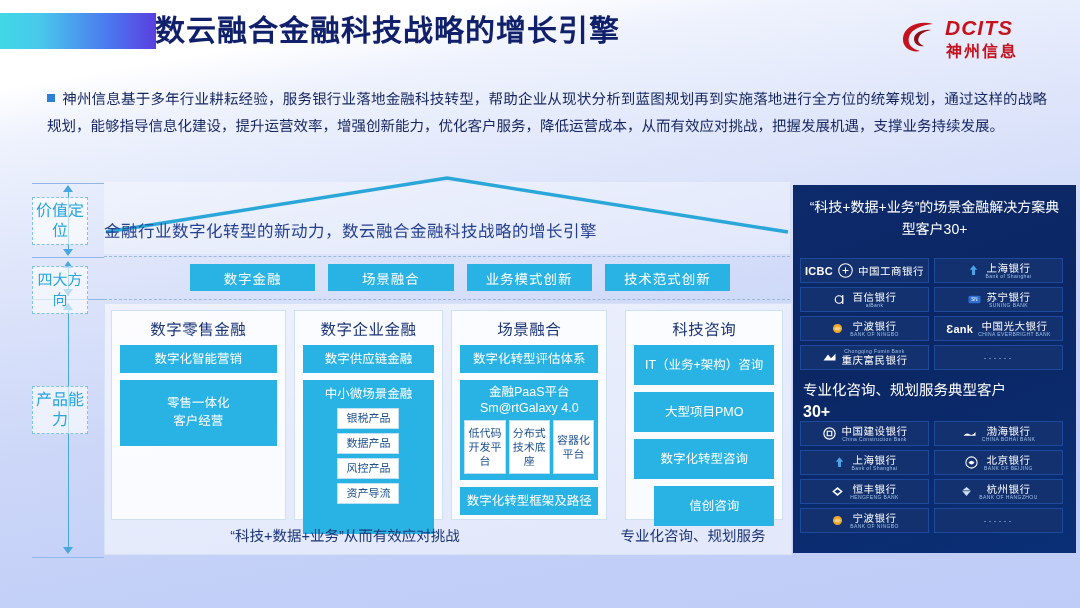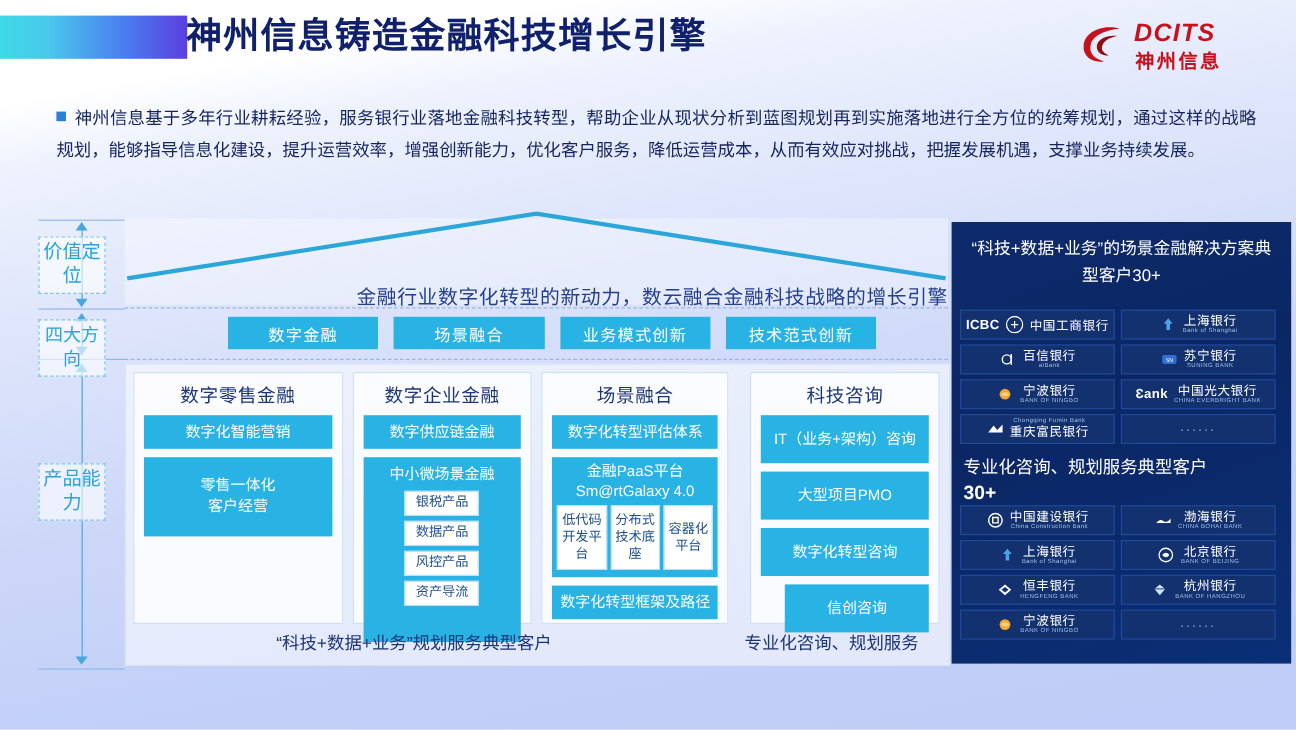--- a/index.html
+++ b/index.html
@@ -66,21 +66,21 @@
   }
   .rail-label.narrow{font-size:15px;}
 
   
   .roof{position:absolute;left:104px;top:176px;width:686px;height:58px;}
   .valuebox{
     position:absolute;left:104px;top:182px;width:686px;height:72px;
     background:rgba(255,255,255,.34);
   }
   .value-text{
-    position:absolute;left:104px;top:234px;width:686px;text-align:right;
+    position:absolute;left:104px;top:218px;width:686px;text-align:left;
     font-size:16.5px;color:#25408f;letter-spacing:.5px;
   }
   .dash{position:absolute;left:104px;width:686px;border-top:1px dashed #9ab8d8;height:0;}
 
   
   .chips{position:absolute;left:190px;top:264px;width:540px;height:27px;display:flex;gap:13px;}
   .chip{
     flex:1;background:#29b2e4;color:#ffffff;font-size:13.5px;
     display:flex;align-items:center;justify-content:center;
     letter-spacing:1px;
@@ -172,21 +172,21 @@
   .lg-dots{color:#c3d7f2;font-size:9px;letter-spacing:2px;}
   .lg-abbr{color:#ffffff;font-size:11px;font-weight:bold;letter-spacing:.3px;}
 </style>
 </head>
 <body>
 
 <div class="slide">
 
   <div class="hdr">
     <div class="hdr-bar"></div>
-    <div class="hdr-title">神州信息铸造金融科技增长引擎</div>
+    <div class="hdr-title">数云融合金融科技战略的增长引擎</div>
     <div class="logo">
       <svg class="logo-mark" viewBox="0 0 40 38">
         <path d="M33 6 C20 2 4 8 3 20 C2 30 12 35 20 33 C12 31 7 26 9 19 C11 11 22 7 33 6 Z" fill="#c5121c"></path>
         <path d="M31 12 C22 11 14 15 14 21 C14 26 19 29 24 28 C19 26 17 23 19 19 C21 15 26 13 31 12 Z" fill="#8f0f15"></path>
       </svg>
       <div class="logo-en">DCITS</div>
       <div class="logo-cn">神州信息</div>
     </div>
   </div>
 
@@ -273,21 +273,21 @@
 
     <div class="col c4">
       <div class="col-title">科技咨询</div>
       <div class="blk tall">IT（业务+架构）咨询</div>
       <div class="blk tall">大型项目PMO</div>
       <div class="blk tall">数字化转型咨询</div>
       <div class="blk tall" style="margin-bottom:0;margin-left:20px;">信创咨询</div>
     </div>
   </div>
 
-  <div class="caption cap1">“科技+数据+业务”规划服务典型客户</div>
+  <div class="caption cap1">“科技+数据+业务”从而有效应对挑战</div>
   <div class="caption cap2">专业化咨询、规划服务</div>
 
   <div class="right"></div>
   <div class="right-head">“科技+数据+业务”的场景金融解决方案典型客户30+</div>
 
   <div class="logo-grid lg-top">
     <div class="lgcell">
       <span class="lg-abbr">ICBC</span>
       <svg class="lg-ico" viewBox="0 0 20 20">
           <rect x="1" y="1" width="18" height="18" rx="9" fill="none" stroke="#fff" stroke-width="1.4"></rect>

